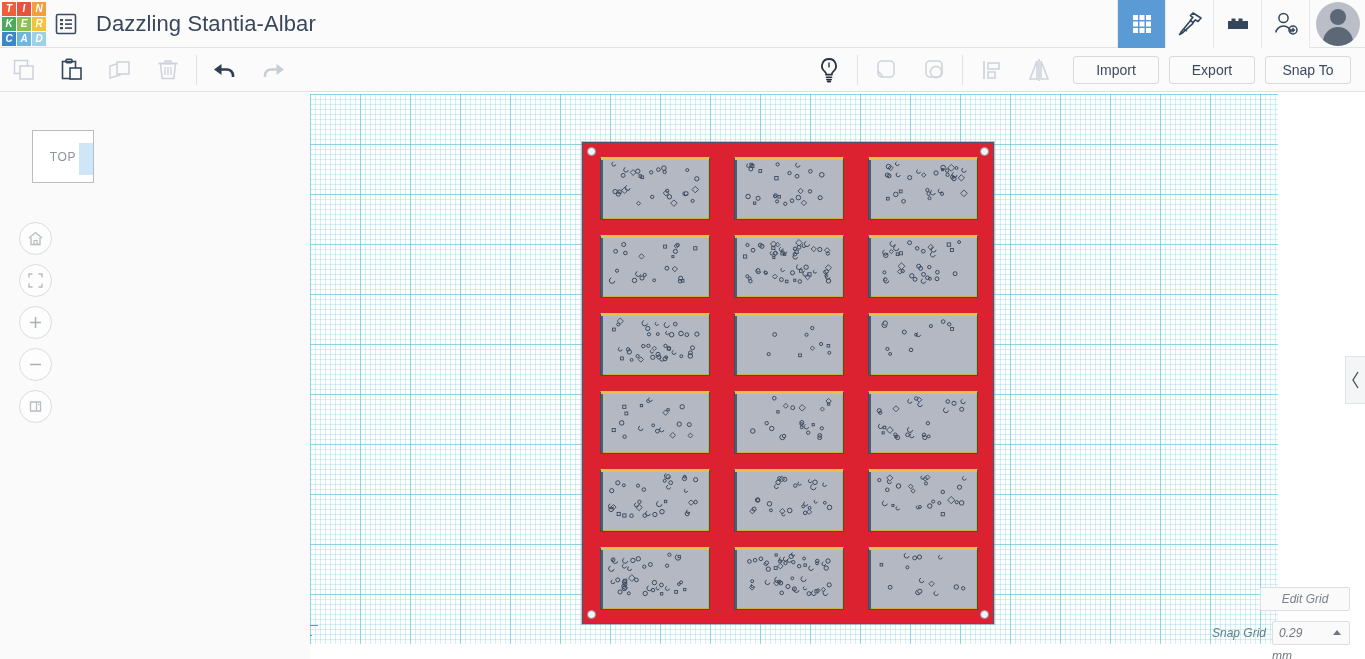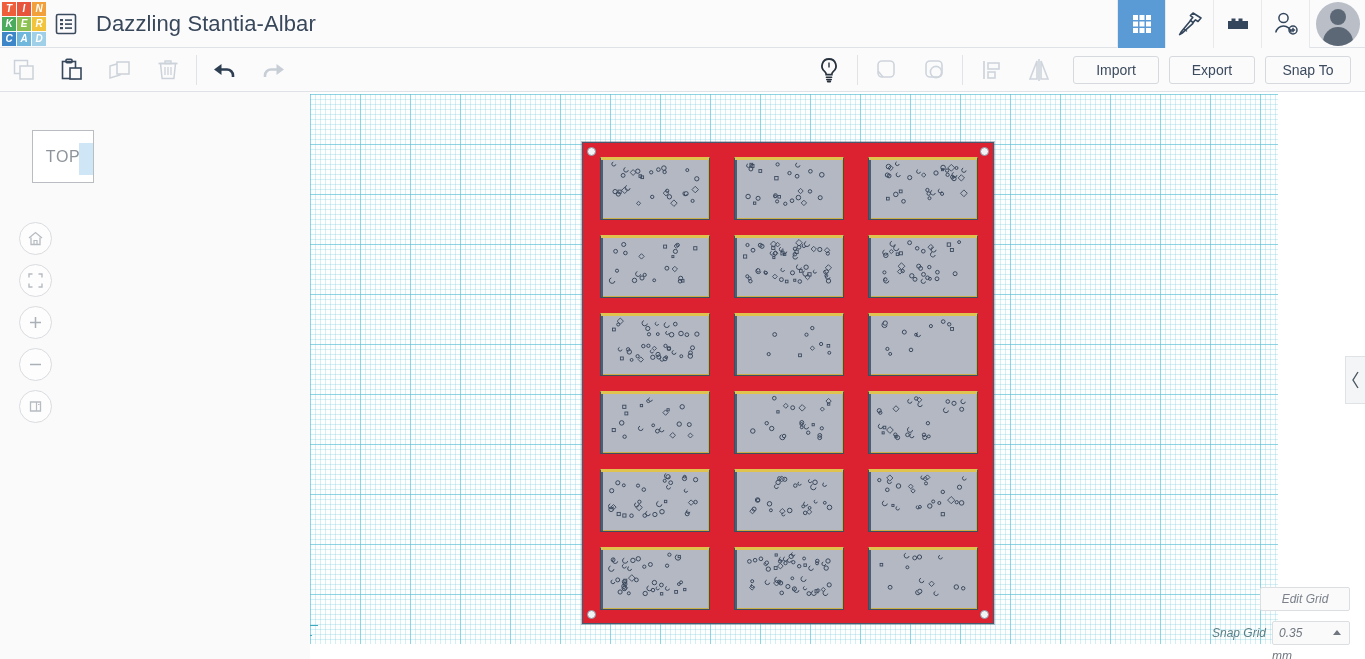--- a/index.html
+++ b/index.html
@@ -115,21 +115,21 @@
     position: absolute; top: 92px; left: 0;
     width: 310px; height: 567px; background: #fafafb;
   }
   .viewcube {
     position: absolute; left: 32px; top: 38px;
     width: 62px; height: 53px;
     border: 1px solid #b9bdc2; background: #ffffff;
     display: flex; align-items: center; justify-content: center;
   }
   .viewcube .face {
-    font-size: 16px; color: #8e949b; letter-spacing: .6px;
+    font-size: 12px; color: #8e949b; letter-spacing: .6px;
     font-family: "Liberation Sans", sans-serif;
   }
   .viewcube .hl {
     position: absolute; right: 0; top: 12px;
     width: 14px; height: 32px; background: #cfe6f7;
   }
   .navbtns { position: absolute; left: 19px; top: 130px; }
   .navbtn {
     width: 33px; height: 33px; border-radius: 50%;
     border: 1px solid #d9dcdf; background: #fdfdfd;
@@ -1081,21 +1081,21 @@
         <span class="handle bl"></span>
         <span class="handle br"></span>
       </div>
     </div>
 
     <div class="gridctl">
       <div class="editgrid">Edit Grid</div>
       <div class="snaprow">
         <span class="snaplabel">Snap Grid</span>
         <div class="snapbox">
-          <span class="snapval">0.35</span>
+          <span class="snapval">0.29</span>
           <span class="snaparrow"></span>
         </div>
       </div>
       <span class="unit">mm</span>
     </div>
 
   </div>
 
   <div class="rightedge">
     <svg width="10" height="18" viewBox="0 0 10 18">

